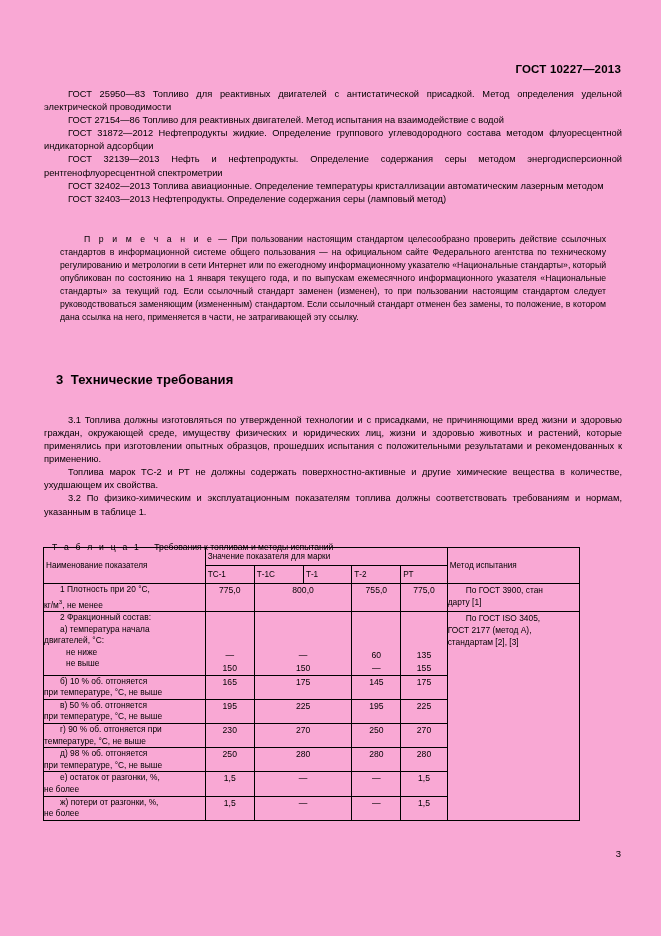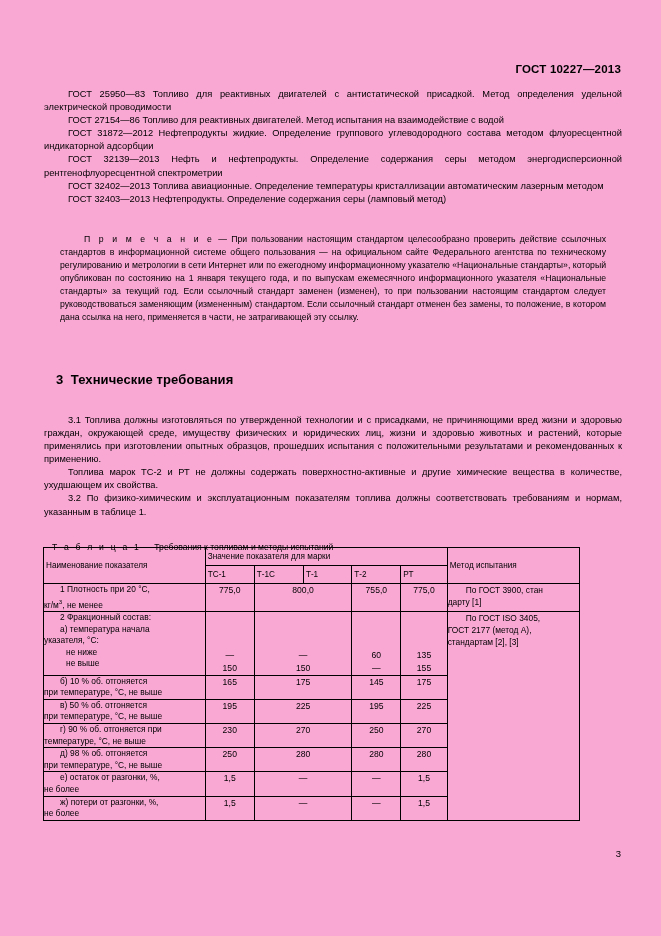--- a/index.html
+++ b/index.html
@@ -196,21 +196,21 @@
         <td class="meth">
           <span class="ind">По  ГОСТ  3900,  стан­</span>
           <span class="fl">дарту [1]</span>
         </td>
       </tr>
 
       <tr>
         <td class="nm">
           <span class="ind">2  Фракционный состав:</span>
           <span class="ind">а) температура      начала</span>
-          <span class="fl">указателя, °C:</span>
+          <span class="fl">двигателей, °C:</span>
           <span class="ind2">не ниже</span>
           <span class="ind2">не выше</span>
         </td>
         <td class="val">
           <div style="height:37px;"></div>
           <div>—</div>
           <div>150</div>
         </td>
         <td class="val" colspan="2">
           <div style="height:37px;"></div>

